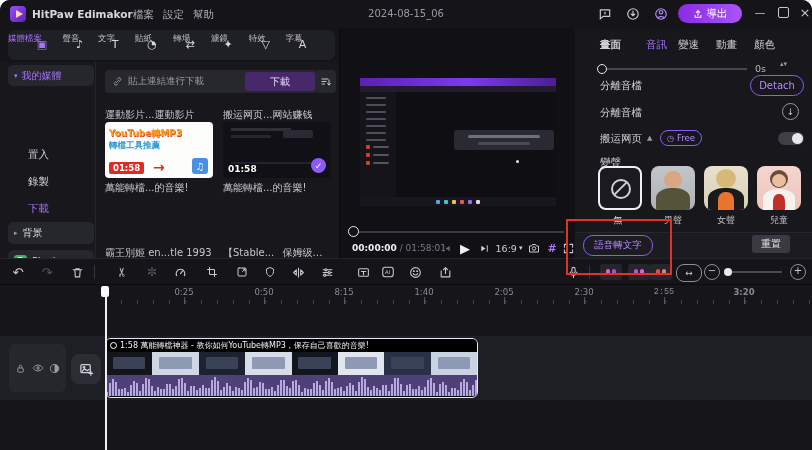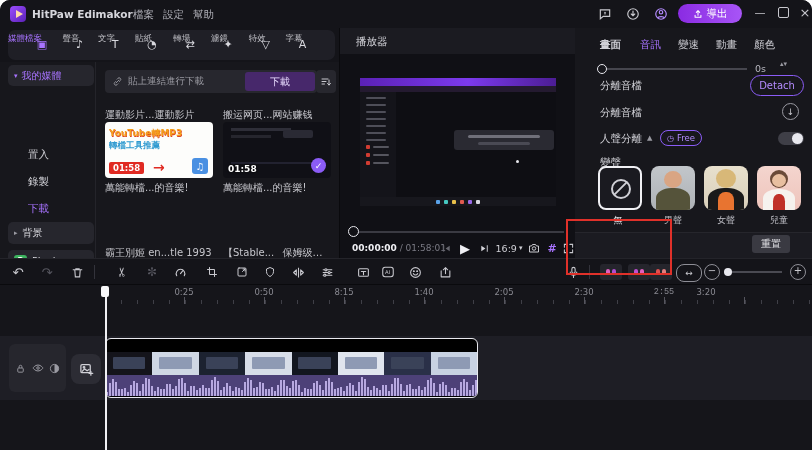--- a/index.html
+++ b/index.html
@@ -135,20 +135,21 @@
 <div id="win">
 
   <div id="titlebar">
     <div id="logo">
         <div class="tri"></div>
       </div>
     <div class="abs txt" style="left:32px;top:8px;font-size:10.5px;font-weight:600;">HitPaw Edimakor</div>
     <div class="menu-item" style="left:133px;">檔案</div>
     <div class="menu-item" style="left:163px;">設定</div>
     <div class="menu-item" style="left:193px;">幫助</div>
+    <div id="doc-title">2024-08-15_06</div>
 
     <div class="tb-icon" style="left:594px;">
       <svg width="14" height="14" viewBox="0 0 24 24" fill="none" stroke="#c9c9cf" stroke-width="2">
           <path d="M4 5h16v11H9l-5 4z"></path>
           <path d="M12 9v3" stroke-linecap="round"></path>
         </svg>
     </div>
     <div class="tb-icon" style="left:622px;">
       <svg width="14" height="14" viewBox="0 0 24 24" fill="none" stroke="#c9c9cf" stroke-width="2">
           <circle cx="12" cy="12" r="9"></circle>
@@ -281,23 +282,20 @@
       <div class="mtitle nowrap" style="left:128px;top:119px;">萬能轉檔...的音樂!</div>
 
 
 
       <div class="mtitle nowrap" style="left:10px;top:184px;">霸王別姬 en...tle 1993</div>
       <div class="mtitle nowrap" style="left:128px;top:184px;">【Stable..._ 保姆级教程</div>
     </div>
   </div>
 
   <div id="player-panel">
-    <div id="player-header">
-      <div id="player-title">播放器</div>
-    </div>
     <div id="preview">
       <div id="pv-bar1"></div>
         <div id="pv-bar2"></div>
       <div id="pv-side">
           <div class="sbar"></div>
           <div class="sbar"></div>
           <div class="sbar"></div>
           <div class="sbar"></div>
           <div class="sbar"></div>
           <div class="sbar"></div>
@@ -359,37 +357,37 @@
     <div class="pctl" style="left:220px;width:16px;">
       <svg width="11" height="11" viewBox="0 0 24 24" fill="none" stroke="#c9c9cf" stroke-width="2.2" stroke-linecap="round">
           <path d="M3 9V3h6M15 3h6v6M21 15v6h-6M9 21H3v-6"></path>
         </svg>
     </div>
   </div>
 
   <div id="inspector">
     <div id="inspector-tabs">
         <div class="itab" style="left: 25px; font-weight: bold;">畫面</div>
-        <div class="itab active" style="left: 65px; text-align: right;">音訊</div>
+        <div class="itab active" style="left: 71px; text-align: right;">音訊</div>
         <div class="itab" style="left: 103px;">變速</div>
         <div class="itab" style="left: 141px;">動畫</div>
         <div class="itab" style="left: 179px;">顏色</div>
       </div>
     <div id="fade-knob"></div>
     <div id="fade-line"></div>
     <div id="fade-value">0s</div>
     <div id="fade-stepper">▴▾</div>
 
     <div class="irow-label" style="top:51px;">分離音檔</div>
     <div id="detach-btn">Detach</div>
 
     <div class="irow-label" style="top:78px;">分離音檔</div>
     <div id="denoise-dl">↓</div>
 
-    <div class="irow-label" style="top:104px;">人聲分離</div>
+    <div class="irow-label" style="top:104px;">搬运网页</div>
     <div id="vocal-caret">▲</div>
     <div id="free-badge">
       <span style="font-size:8px;">◷</span>
       <span>Free</span>
     </div>
     <div id="vocal-toggle">
         <div class="knob"></div>
       </div>
 
     <div class="irow-label" style="top:128px;">變聲</div>
@@ -412,20 +410,21 @@
       <div class="shoulders" style="left:6px;top:23px;width:32px;height:21px;background:#f6f2ee;"></div>
       <div class="shoulders" style="left:16px;top:28px;width:12px;height:16px;background:#c03028;"></div>
     </div>
     <div class="vlabel sel" style="left:21px;">無</div>
     <div class="vlabel" style="left:76px;">男聲</div>
     <div class="vlabel" style="left:129px;">女聲</div>
     <div class="vlabel" style="left:182px;">兒童</div>
 
     <div id="insp-divider"></div>
     <div id="insp-bottom"></div>
+    <div id="stt-btn">語音轉文字</div>
     <div id="reset-btn">重置</div>
   </div>
 
   <div id="toolbar">
     <div class="tbtn" style="left:6px;">↶</div>
     <div class="tbtn disabled" style="left:35px;">↷</div>
     <div class="tbtn" style="left:65px;">
       <svg width="13" height="13" viewBox="0 0 24 24" fill="none" stroke="#c9c9cf" stroke-width="2" stroke-linecap="round">
           <path d="M4 7h16M9 7V5h6v2M7 7l1 13h8l1-13"></path>
         </svg>
@@ -529,21 +528,21 @@
         <span class="rlabel" style="left: 239px;">8:15</span>
         <div class="tick major" style="left: 239px;"></div>
         <span class="rlabel" style="left: 319px;">1:40</span>
         <div class="tick major" style="left: 319px;"></div>
         <span class="rlabel" style="left: 399px;">2:05</span>
         <div class="tick major" style="left: 399px;"></div>
         <span class="rlabel" style="left: 479px;">2:30</span>
         <div class="tick major" style="left: 479px;"></div>
         <span class="rlabel" style="left: 559px; font-family: Liberation Mono, monospace;">2:55</span>
         <div class="tick major" style="left: 559px;"></div>
-        <span class="rlabel" style="left: 601px;">3:20</span>
+        <span class="rlabel" style="left: 639px; font-weight: bold;">3:20</span>
         <div class="tick major" style="left: 639px;"></div>
         <div class="tick" style="left: 16px;"></div>
         <div class="tick" style="left: 32px;"></div>
         <div class="tick" style="left: 48px;"></div>
         <div class="tick" style="left: 64px;"></div>
         <div class="tick" style="left: 80px;"></div>
         <div class="tick" style="left: 96px;"></div>
         <div class="tick" style="left: 112px;"></div>
         <div class="tick" style="left: 128px;"></div>
         <div class="tick" style="left: 144px;"></div>
@@ -602,20 +601,24 @@
 
     <div id="add-media-btn">
       <svg width="15" height="15" viewBox="0 0 24 24" fill="none" stroke="#d0d0d6" stroke-width="2" stroke-linecap="round">
           <rect x="3" y="4" width="15" height="13" rx="2"></rect>
           <circle cx="8" cy="8.5" r="1.3"></circle>
           <path d="M5 15l4-4 4 3 3-2M19 15v6M16 18h6"></path>
         </svg>
     </div>
 
     <div id="clip">
+      <div id="clip-titlebar">
+        <div id="clip-dot"></div>
+        <div id="clip-title">1:58 萬能轉檔神器 - 教你如何YouTube轉MP3，保存自己喜歡的音樂!</div>
+      </div>
       <div id="clip-thumbs">
           <div class="cthumb" style="background: rgb(20, 20, 27);">
             <div class="inner" style="background: rgb(58, 66, 88);"></div>
           </div>
           <div class="cthumb" style="background: rgb(207, 215, 228);">
             <div class="inner" style="background: rgb(142, 154, 180);"></div>
           </div>
           <div class="cthumb" style="background: rgb(28, 34, 48);">
             <div class="inner" style="background: rgb(58, 66, 88);"></div>
           </div>

